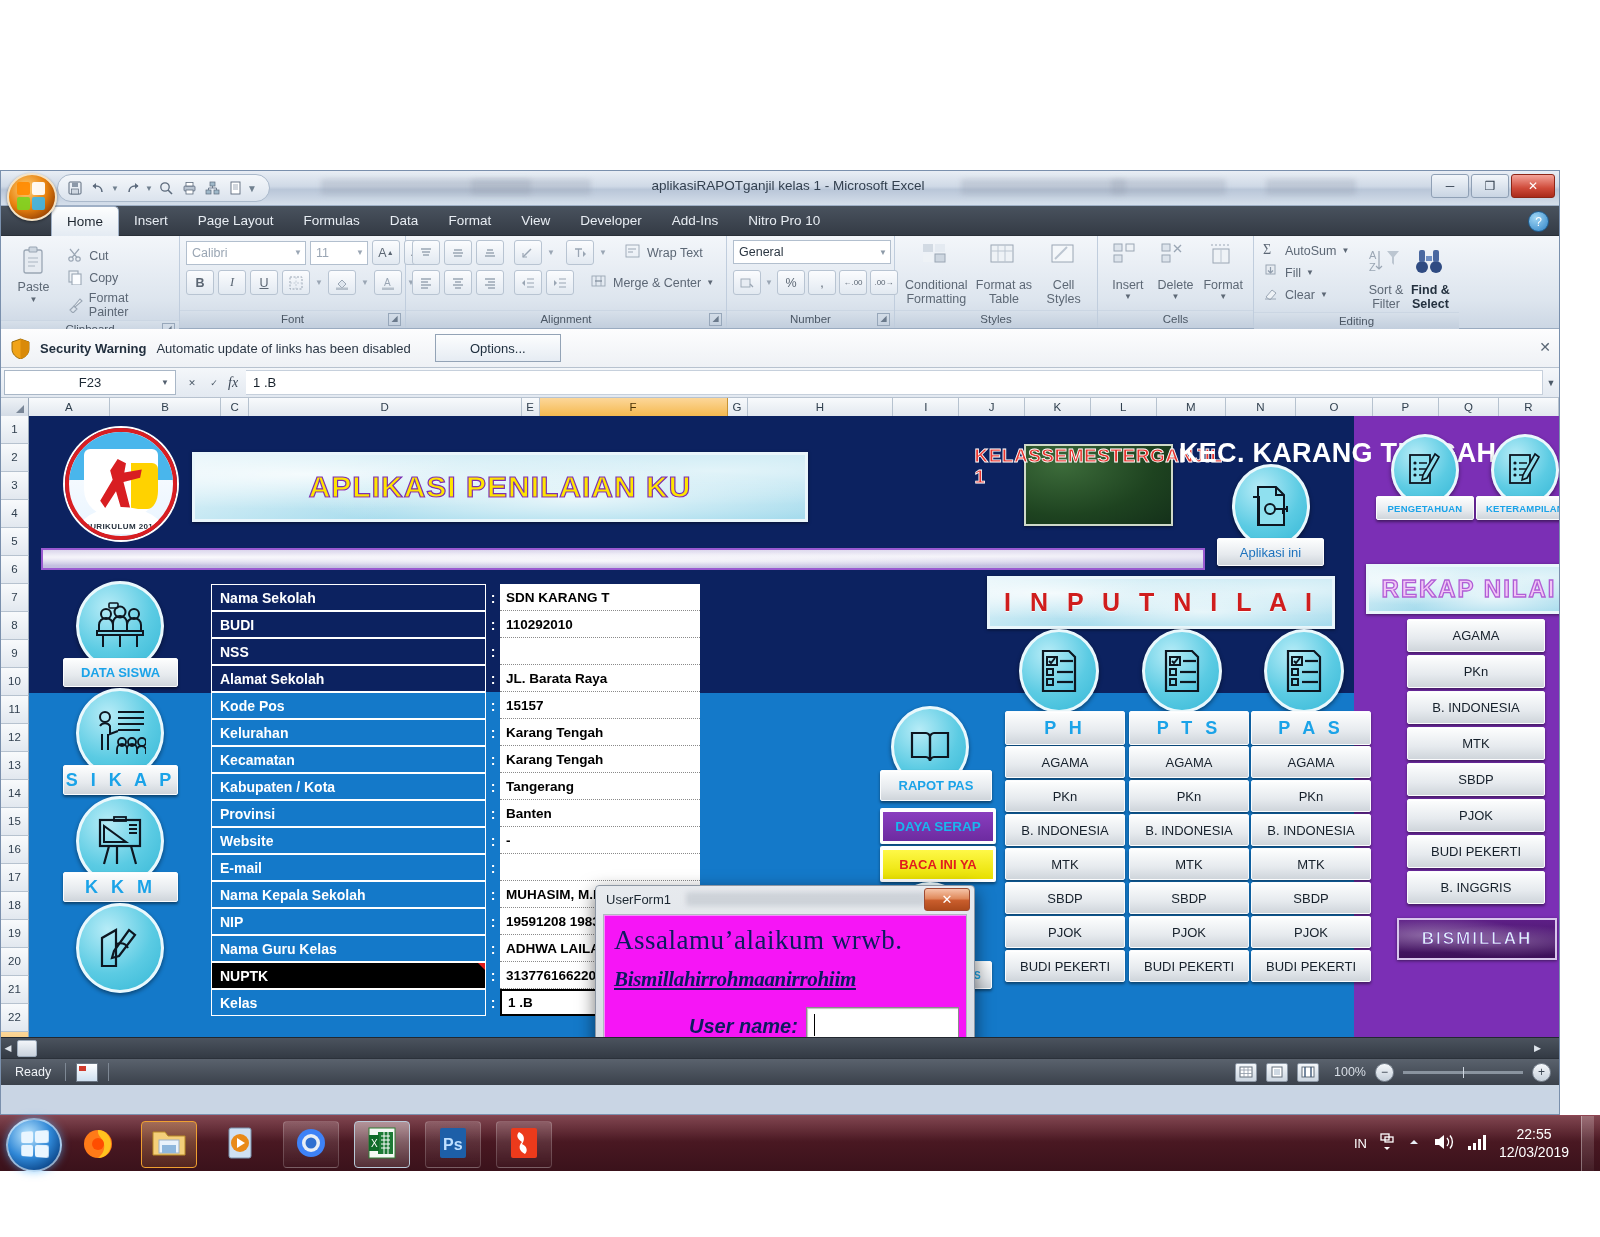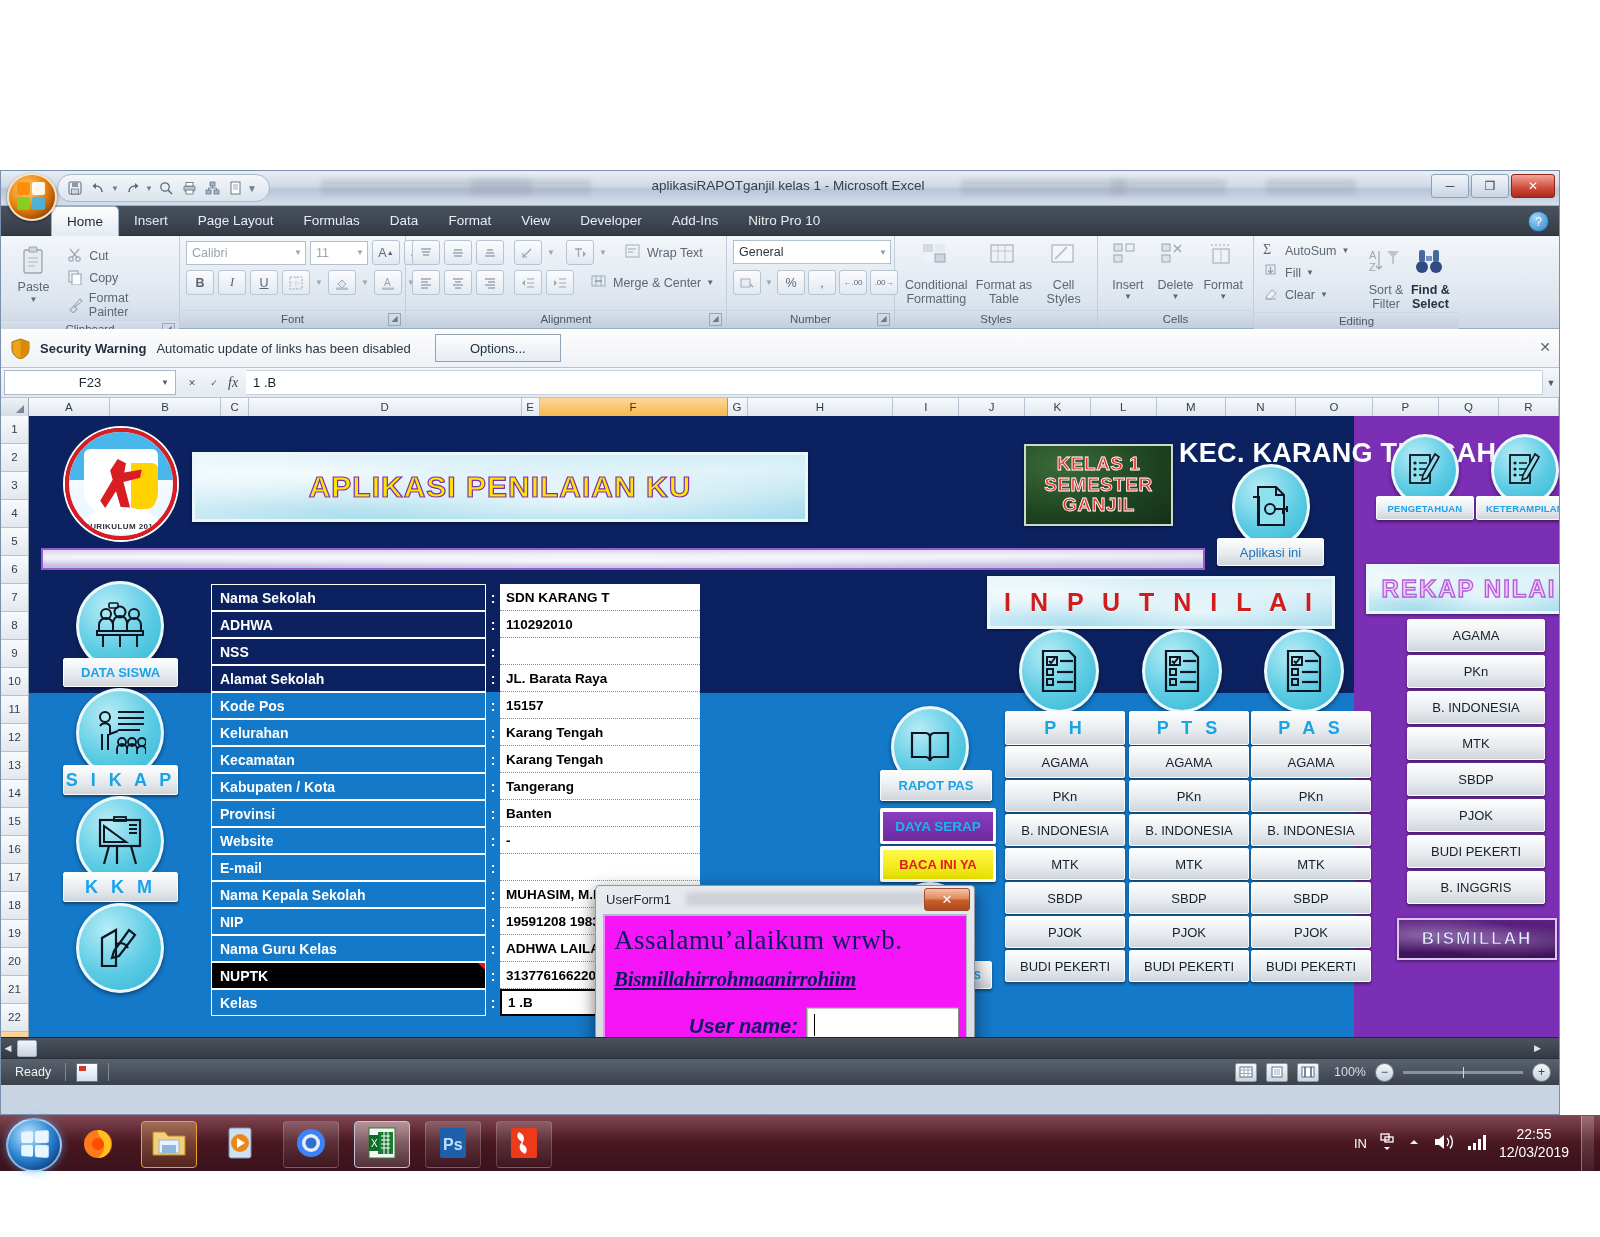--- a/index.html
+++ b/index.html
@@ -147,21 +147,21 @@
   .thinbar{position:absolute;height:18px;border:2px solid #9a5ad0;
     background:
       radial-gradient(ellipse at 12% 40%,rgba(255,255,255,.9),rgba(255,255,255,0) 55%),
       radial-gradient(ellipse at 48% 60%,rgba(255,255,255,.75),rgba(255,255,255,0) 55%),
       radial-gradient(ellipse at 80% 35%,rgba(255,255,255,.8),rgba(255,255,255,0) 55%),
       linear-gradient(#d7d1ea,#c1bedf);}
 
   .kelasbox{position:absolute;background:
       radial-gradient(ellipse at 25% 25%,#3c6b3a,#1e4320 60%,#14301a),
       #1e4320;
-    border:2px solid #cfd9c8;display:flex;flex-direction:column;align-items:center;
+    border:2px solid #cfd9c8;display:flex;flex-direction:row;align-items:flex-start;
     justify-content:center;box-shadow:0 1px 3px rgba(0,0,0,.5);}
   .kelasbox span{font-size:19px;font-weight:bold;color:#e8342e;line-height:1.08;
     -webkit-text-stroke:.8px #fff;letter-spacing:.5px;}
 
   .kectext{position:absolute;font-size:27px;font-weight:bold;color:#fff;letter-spacing:.3px;}
 
   .circbtn{position:absolute;border-radius:50%;
     background:radial-gradient(circle at 35% 28%,#b7ecf7,#5bcbe3 55%,#35b7d6);
     border:3px solid #eaf8fc;box-shadow:0 2px 4px rgba(0,0,0,.45);
     display:flex;align-items:center;justify-content:center;}
@@ -914,21 +914,21 @@
         </span>
       </div>
 
       <div class="tbl" style="left:182px;top:168px">
         <div class="trow">
           <div class="tlab navybg">Nama Sekolah</div>
           <div class="tcolon navybg">:</div>
           <div class="tval">SDN KARANG T</div>
         </div>
         <div class="trow">
-          <div class="tlab navybg">ADHWA</div>
+          <div class="tlab navybg">BUDI</div>
           <div class="tcolon navybg">:</div>
           <div class="tval">110292010</div>
         </div>
         <div class="trow">
           <div class="tlab navybg">NSS</div>
           <div class="tcolon navybg">:</div>
           <div class="tval"></div>
         </div>
         <div class="trow">
           <div class="tlab navybg">Alamat Sekolah</div>

